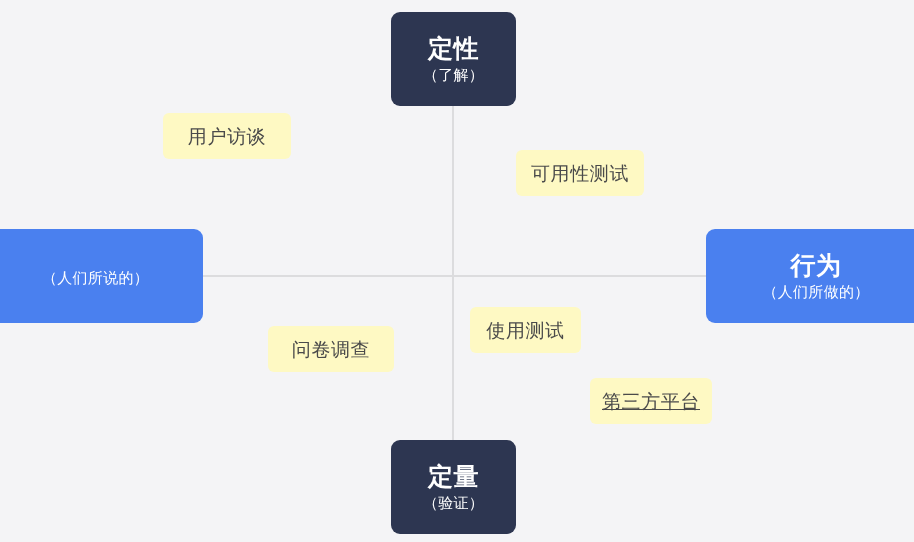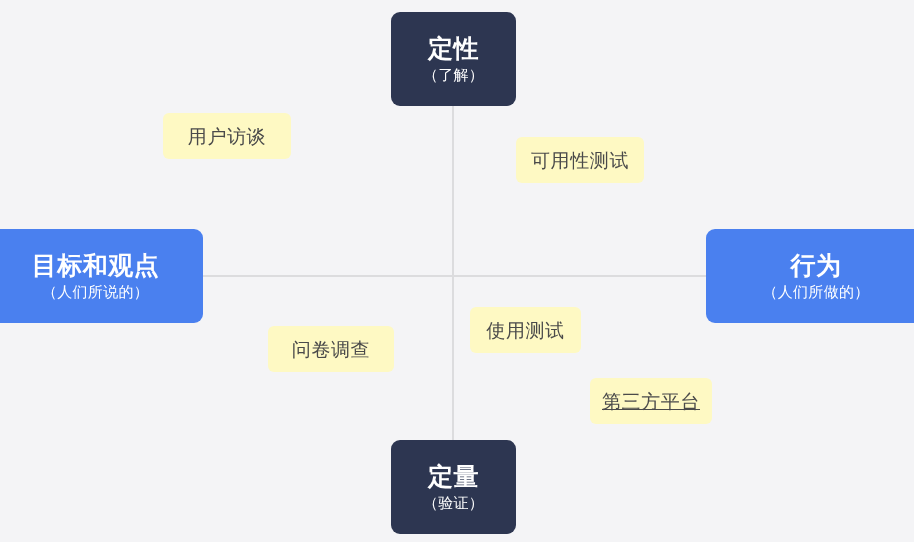--- a/index.html
+++ b/index.html
@@ -105,21 +105,21 @@
     font-size: 19px;
     line-height: 1;
     display: flex;
     align-items: center;
     justify-content: center;
     letter-spacing: 0.6px;
     height: 46px;
   }
 
   .chip-user-interview  { left: 163px; top: 113px; width: 128px; }
-  .chip-usability-test  { left: 516px; top: 137px; width: 128px; }
+  .chip-usability-test  { left: 516px; top: 150px; width: 128px; }
   .chip-focus-group     { left: 295px; top: 196px; width: 118px; }
   .chip-survey          { left: 268px; top: 326px; width: 126px; }
   .chip-usage-test      { left: 470px; top: 307px; width: 111px; }
   .chip-third-party     { left: 590px; top: 378px; width: 122px; text-decoration: underline; }
 </style>
 </head>
 <body>
 
 <div id="canvas">
 
@@ -130,21 +130,20 @@
     <span class="t1">定性</span>
     <span class="t2">（了解）</span>
   </div>
 
   <div class="pole pole-bottom">
     <span class="t1">定量</span>
     <span class="t2">（验证）</span>
   </div>
 
   <div class="pole pole-left">
-    <span class="t1">目标和观点</span>
     <span class="t2">（人们所说的）</span>
   </div>
 
   <div class="pole pole-right">
     <span class="t1">行为</span>
     <span class="t2">（人们所做的）</span>
   </div>
 
   <div class="chip chip-user-interview">用户访谈</div>
   <div class="chip chip-usability-test">可用性测试</div>

